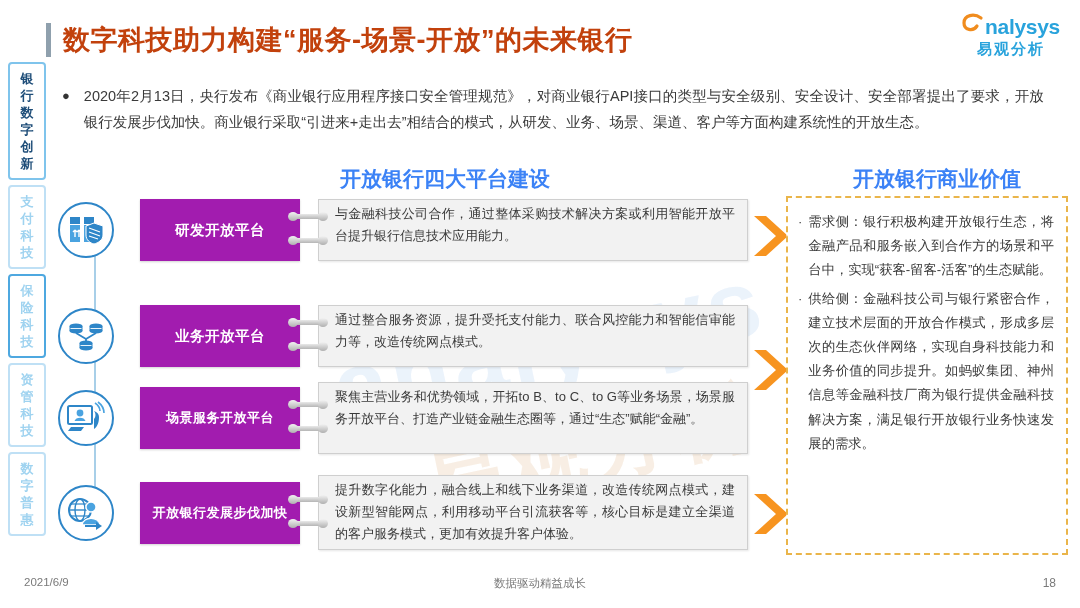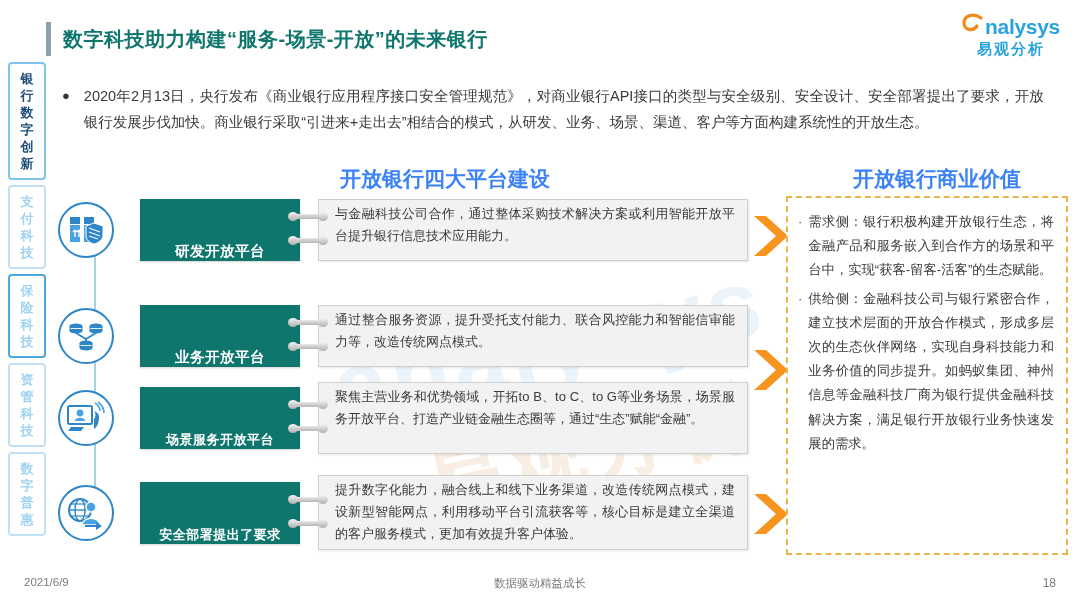--- a/index.html
+++ b/index.html
@@ -17,21 +17,21 @@
     font-size: 96px; font-weight: bold; color: #e8f1fb;
     letter-spacing: 4px; transform: rotate(-12deg);
     white-space: nowrap; pointer-events: none; z-index: 0;
     opacity: .85;
   }
   .watermark.w2 { left: 420px; top: 395px; font-size: 80px; color: #f7ece0; }
 
   
   .title-bar { position: absolute; left: 46px; top: 22px; display: flex; align-items: center; z-index: 3; }
   .title-rule { width: 5px; height: 34px; background: #8fa0ad; margin-right: 12px; }
-  .title-text { font-size: 20px; color: #0f766e; font-weight: bold; letter-spacing: .5px; white-space: nowrap; }
+  .title-text { font-size: 27px; color: #c2410c; font-weight: bold; letter-spacing: .5px; white-space: nowrap; }
 
   .logo { position: absolute; right: 20px; top: 12px; text-align: center; z-index: 3; }
   .logo-row { display: flex; align-items: flex-end; justify-content: center; }
   .logo-swoosh { width: 22px; height: 26px; margin-right: 1px; position: relative; }
   .logo-swoosh svg { display: block; }
   .logo-word { font-size: 21px; font-weight: bold; color: #29a3dc; letter-spacing: -.3px; line-height: 22px; }
   .logo-cn { font-size: 15px; font-weight: bold; color: #29a3dc; letter-spacing: 2px; margin-top: 2px; }
 
   
   .sidebar { position: absolute; left: 8px; top: 62px; width: 40px; z-index: 3; }
@@ -67,23 +67,23 @@
   .row.r4 { top: 475px; }
 
   .icon-circle {
     width: 56px; height: 56px; border-radius: 50%;
     border: 2px solid #2e86c8; background: #fff;
     display: flex; align-items: center; justify-content: center;
     flex: 0 0 56px;
   }
 
   .blue-box {
-    width: 160px; height: 62px; background: #0f766e;
+    width: 160px; height: 62px; background: #a21caf;
     color: #fff; font-size: 14.5px; font-weight: bold;
-    display: flex; align-items: flex-end; justify-content: center;
+    display: flex; align-items: center; justify-content: center;
     margin-left: 26px; text-align: center; letter-spacing: .5px;
     box-shadow: 0 1px 2px rgba(0,0,0,.18);
   }
   .blue-box.small { font-size: 13px; }
 
   .connector { width: 36px; position: relative; height: 52px; margin-left: -12px; z-index: 4; }
   .pin { position: absolute; left: 0; width: 40px; height: 9px; }
   .pin .bar { position: absolute; left: 5px; top: 2px; width: 30px; height: 5px;
     background: linear-gradient(#e9e9e9,#b5b5b5); border-radius: 2px; }
   .pin .cap { position: absolute; top: 0; width: 10px; height: 9px; border-radius: 50%;
@@ -315,21 +315,21 @@
         <ellipse cx="14" cy="15" rx="5" ry="11" fill="none" stroke="#2e86c8" stroke-width="1.4"></ellipse>
         <line x1="3" y1="15" x2="25" y2="15" stroke="#2e86c8" stroke-width="1.4"></line>
         <line x1="5" y1="9" x2="23" y2="9" stroke="#2e86c8" stroke-width="1.2"></line>
         <line x1="5" y1="21" x2="23" y2="21" stroke="#2e86c8" stroke-width="1.2"></line>
         <circle cx="25" cy="12" r="5" fill="#4aa3e0" stroke="#fff" stroke-width="1.3"></circle>
         <path d="M16 30 C17 21, 33 21, 34 30 Z" fill="#4aa3e0" stroke="#fff" stroke-width="1.3"></path>
         <path d="M19 30 L30 30 L30 27 L36 31 L30 35 L30 32 L19 32 Z" fill="#2e86c8"></path>
       </svg>
     </div>
     <div class="blue-box small">
-      <span>安全部署提出了要求</span>
+      <span>开放银行发展步伐加快</span>
     </div>
     <div class="connector">
       <div class="pin p1">
           <div class="bar"></div>
           <div class="cap l"></div>
           <div class="cap r"></div>
         </div>
       <div class="pin p2">
           <div class="bar"></div>
           <div class="cap l"></div>

